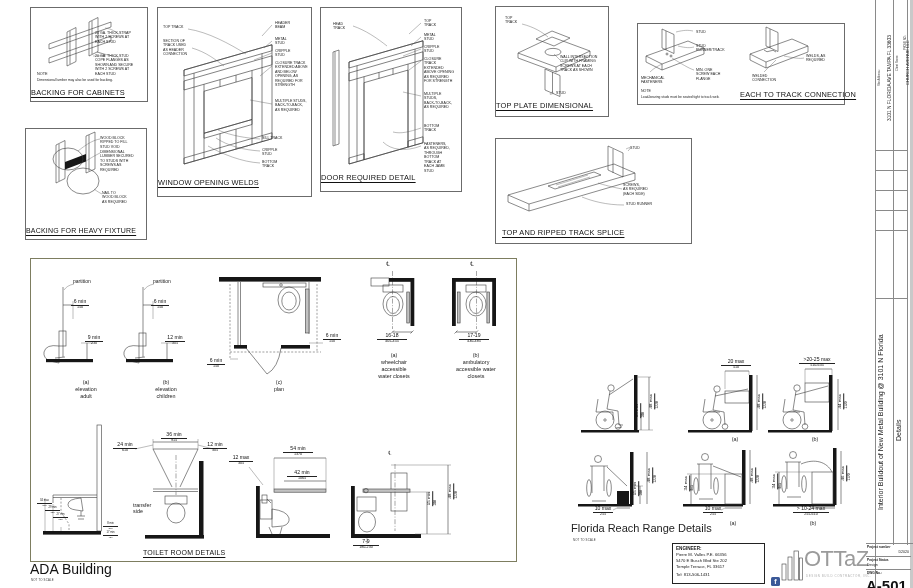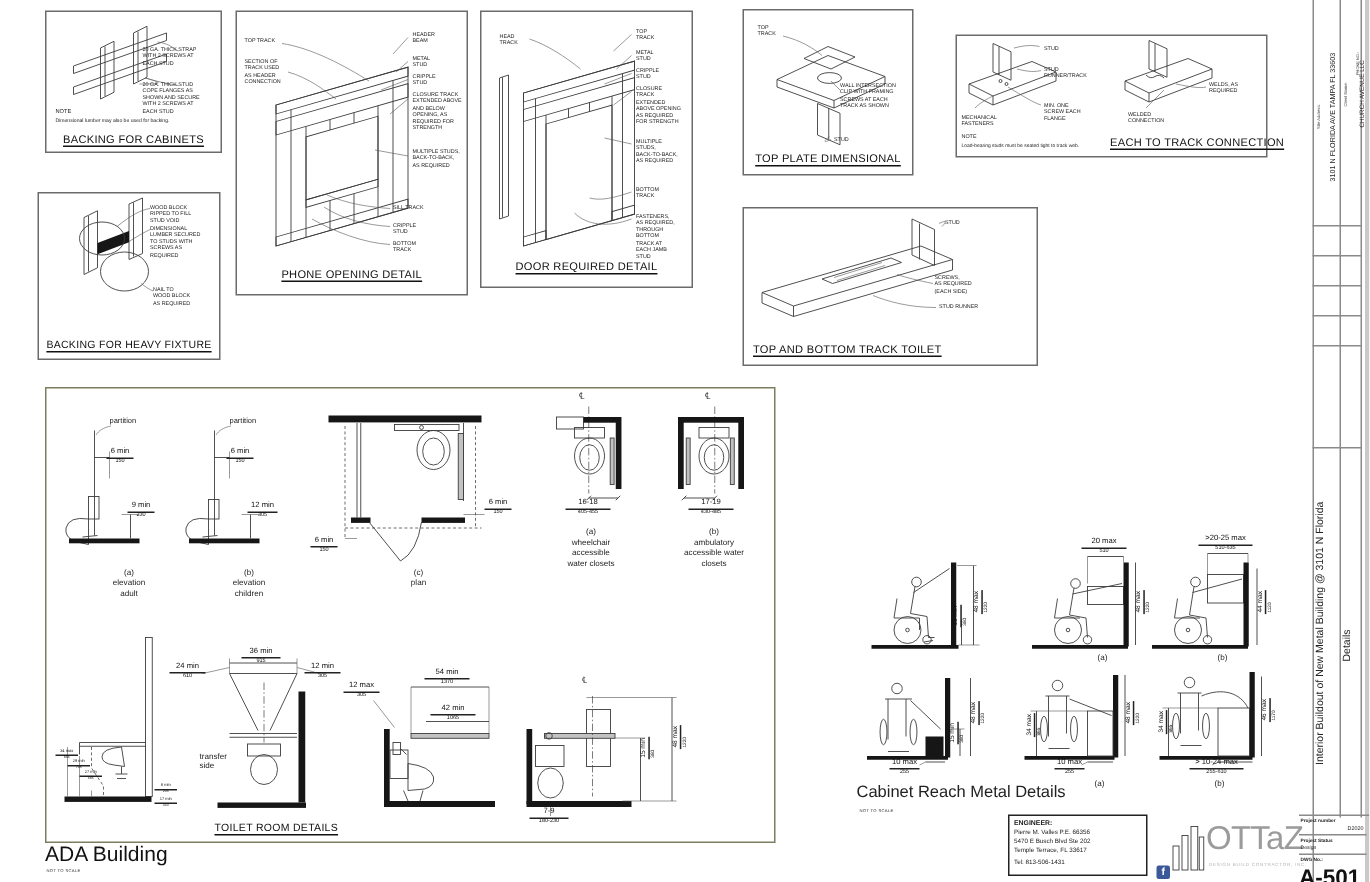--- a/index.html
+++ b/index.html
@@ -11,21 +11,21 @@
   svg path,svg rect,svg circle,svg ellipse,svg line,svg polyline{fill:none;stroke:#3c3c3c;stroke-width:.6}
   svg .f{fill:#161616;stroke:none}
   svg .g{fill:#c2c2c2;stroke:#3c3c3c}
   svg .h{stroke:#3c3c3c}
   svg .dash{stroke-dasharray:2 1.6;stroke-width:.5}
   svg .cl{stroke-dasharray:5 1.6 1 1.6;stroke-width:.45}
   svg .thin{stroke-width:.4;stroke:#555}
   .lbl{position:absolute;font-size:3.6px;line-height:1.25;color:#222;white-space:pre-line}
   .lbl5{position:absolute;font-size:5px;line-height:1.15;color:#222;white-space:pre-line}
   .cap{position:absolute;font-size:5.4px;line-height:1.3;color:#222;text-align:center;white-space:pre-line}
-  .dtitle{position:absolute;text-align:center;font-size:7.4px;color:#111;text-decoration:underline;
+  .dtitle{position:absolute;font-size:7.4px;color:#111;text-decoration:underline;
           text-underline-offset:1.5px;white-space:nowrap;letter-spacing:.2px}
   .dim{position:absolute;text-align:center;line-height:1;color:#111}
   .dim .v{display:block;font-size:5.1px;border-bottom:.5px solid #222;padding:0 1px .6px;white-space:nowrap}
   .dim .m{display:block;font-size:3.7px;padding-top:.6px;white-space:nowrap}
   .dim.sm .v{font-size:2.7px;border-bottom-width:.4px;padding-bottom:.3px}
   .dim.sm .m{font-size:2.3px;padding-top:.3px}
   .vdim{position:absolute;writing-mode:vertical-rl;transform:rotate(180deg);line-height:1;color:#111}
   .vdim .v{display:block;font-size:4.4px;border-left:.45px solid #222;padding:1px 0 1px .8px;white-space:nowrap}
   .vdim .m{display:block;font-size:3.2px;padding:1px .8px 1px 0;white-space:nowrap}
   .clsym{position:absolute;font-size:6.5px;color:#222}
@@ -111,21 +111,21 @@
 REQUIRED FOR
 STRENGTH</span>
     <span class="lbl" style="left:117px;top:91px;width:34px">MULTIPLE STUDS,
 BACK-TO-BACK,
 AS REQUIRED</span>
     <span class="lbl" style="left:104px;top:128px;width:32px">SILL TRACK</span>
     <span class="lbl" style="left:104px;top:140px;width:32px">CRIPPLE
 STUD</span>
     <span class="lbl" style="left:104px;top:152px;width:32px">BOTTOM
 TRACK</span>
-    <span class="dtitle" style="left:0;right:0;bottom:9px">PHONE OPENING DETAIL</span>
+    <span class="dtitle" style="left:0;right:0;bottom:9px">WINDOW OPENING WELDS</span>
   </div>
 
   <div class="dbox" style="left:320px;top:7px;width:140px;height:183px">
     <svg class="art" width="138" height="181">
       <g transform="translate(28,54) skewY(-16)">
         <rect x="0" y="0" width="74" height="102"></rect>
         <rect x="0" y="0" width="74" height="6"></rect>
         <rect x="0" y="11" width="74" height="8"></rect>
         <rect x="15" y="25" width="44" height="77"></rect>
         <line x1="8" y1="6" x2="8" y2="102"></line>
@@ -279,21 +279,21 @@
         <line x1="117" y1="10" x2="117" y2="34"></line>
       <path d="M130,10 C134,8 136,8 132,12" class="thin"></path>
       <path d="M126,50 C116,48 108,46 102,44" class="thin"></path>
       <path d="M128,66 C110,66 96,62 86,58" class="thin"></path>
     </svg>
     <span class="lbl" style="left:134px;top:7px">STUD</span>
     <span class="lbl" style="left:127px;top:44px;width:30px">SCREWS,
 AS REQUIRED
 (EACH SIDE)</span>
     <span class="lbl" style="left:130px;top:63px;width:34px">STUD RUNNER</span>
-    <span class="dtitle" style="left:6px;bottom:6px">TOP AND BOTTOM TRACK TOILET</span>
+    <span class="dtitle" style="left:6px;bottom:6px">TOP AND RIPPED TRACK SPLICE</span>
   </div>
 
   <div class="abs" style="left:30px;top:258px;width:485px;height:302px;border:1.6px solid #7d7d60;background:#fff">
     <svg class="art" width="482" height="299">
       <defs>
         <pattern id="hp1" patternUnits="userSpaceOnUse" width="3" height="3">
           <path d="M0,3 L3,0" stroke="#8f8f8f" stroke-width="0.55"></path>
         </pattern>
       </defs>
 
@@ -687,21 +687,21 @@
       </span>
     <span class="vdim" style="left:276px;top:110px">
         <span class="v">46 max</span>
         <span class="m">1170</span>
       </span>
     <span class="dim" style="left:228px;top:151px;width:36px">
         <span class="v">&gt; 10-24 max</span>
         <span class="m">255-610</span>
       </span>
     <span class="cap" style="left:240px;top:165px;width:16px">(b)</span>
-    <span class="abs" style="left:6px;top:167px;font-size:11px;color:#222">Cabinet Reach Metal Details</span>
+    <span class="abs" style="left:6px;top:167px;font-size:11px;color:#222">Florida Reach Range Details</span>
     <span class="nts" style="left:8px;top:183px">NOT TO SCALE</span>
   </div>
 
   <div class="abs" style="left:672px;top:543px;width:93px;height:41px;border:1.4px solid #222;background:#fff;padding:2px 3px;box-sizing:border-box">
     <div style="font-size:4.6px;font-weight:bold;line-height:1.4">ENGINEER:</div>
     <div style="font-size:4.2px;line-height:1.35">Pierre M. Valles P.E. 66356</div>
     <div style="font-size:4.2px;line-height:1.35">5470 E Busch Blvd Ste 202</div>
     <div style="font-size:4.2px;line-height:1.35">Temple Terrace, FL 33617</div>
     <div style="font-size:4.2px;line-height:1.35;margin-top:3px">Tel: 813-506-1431</div>
   </div>

